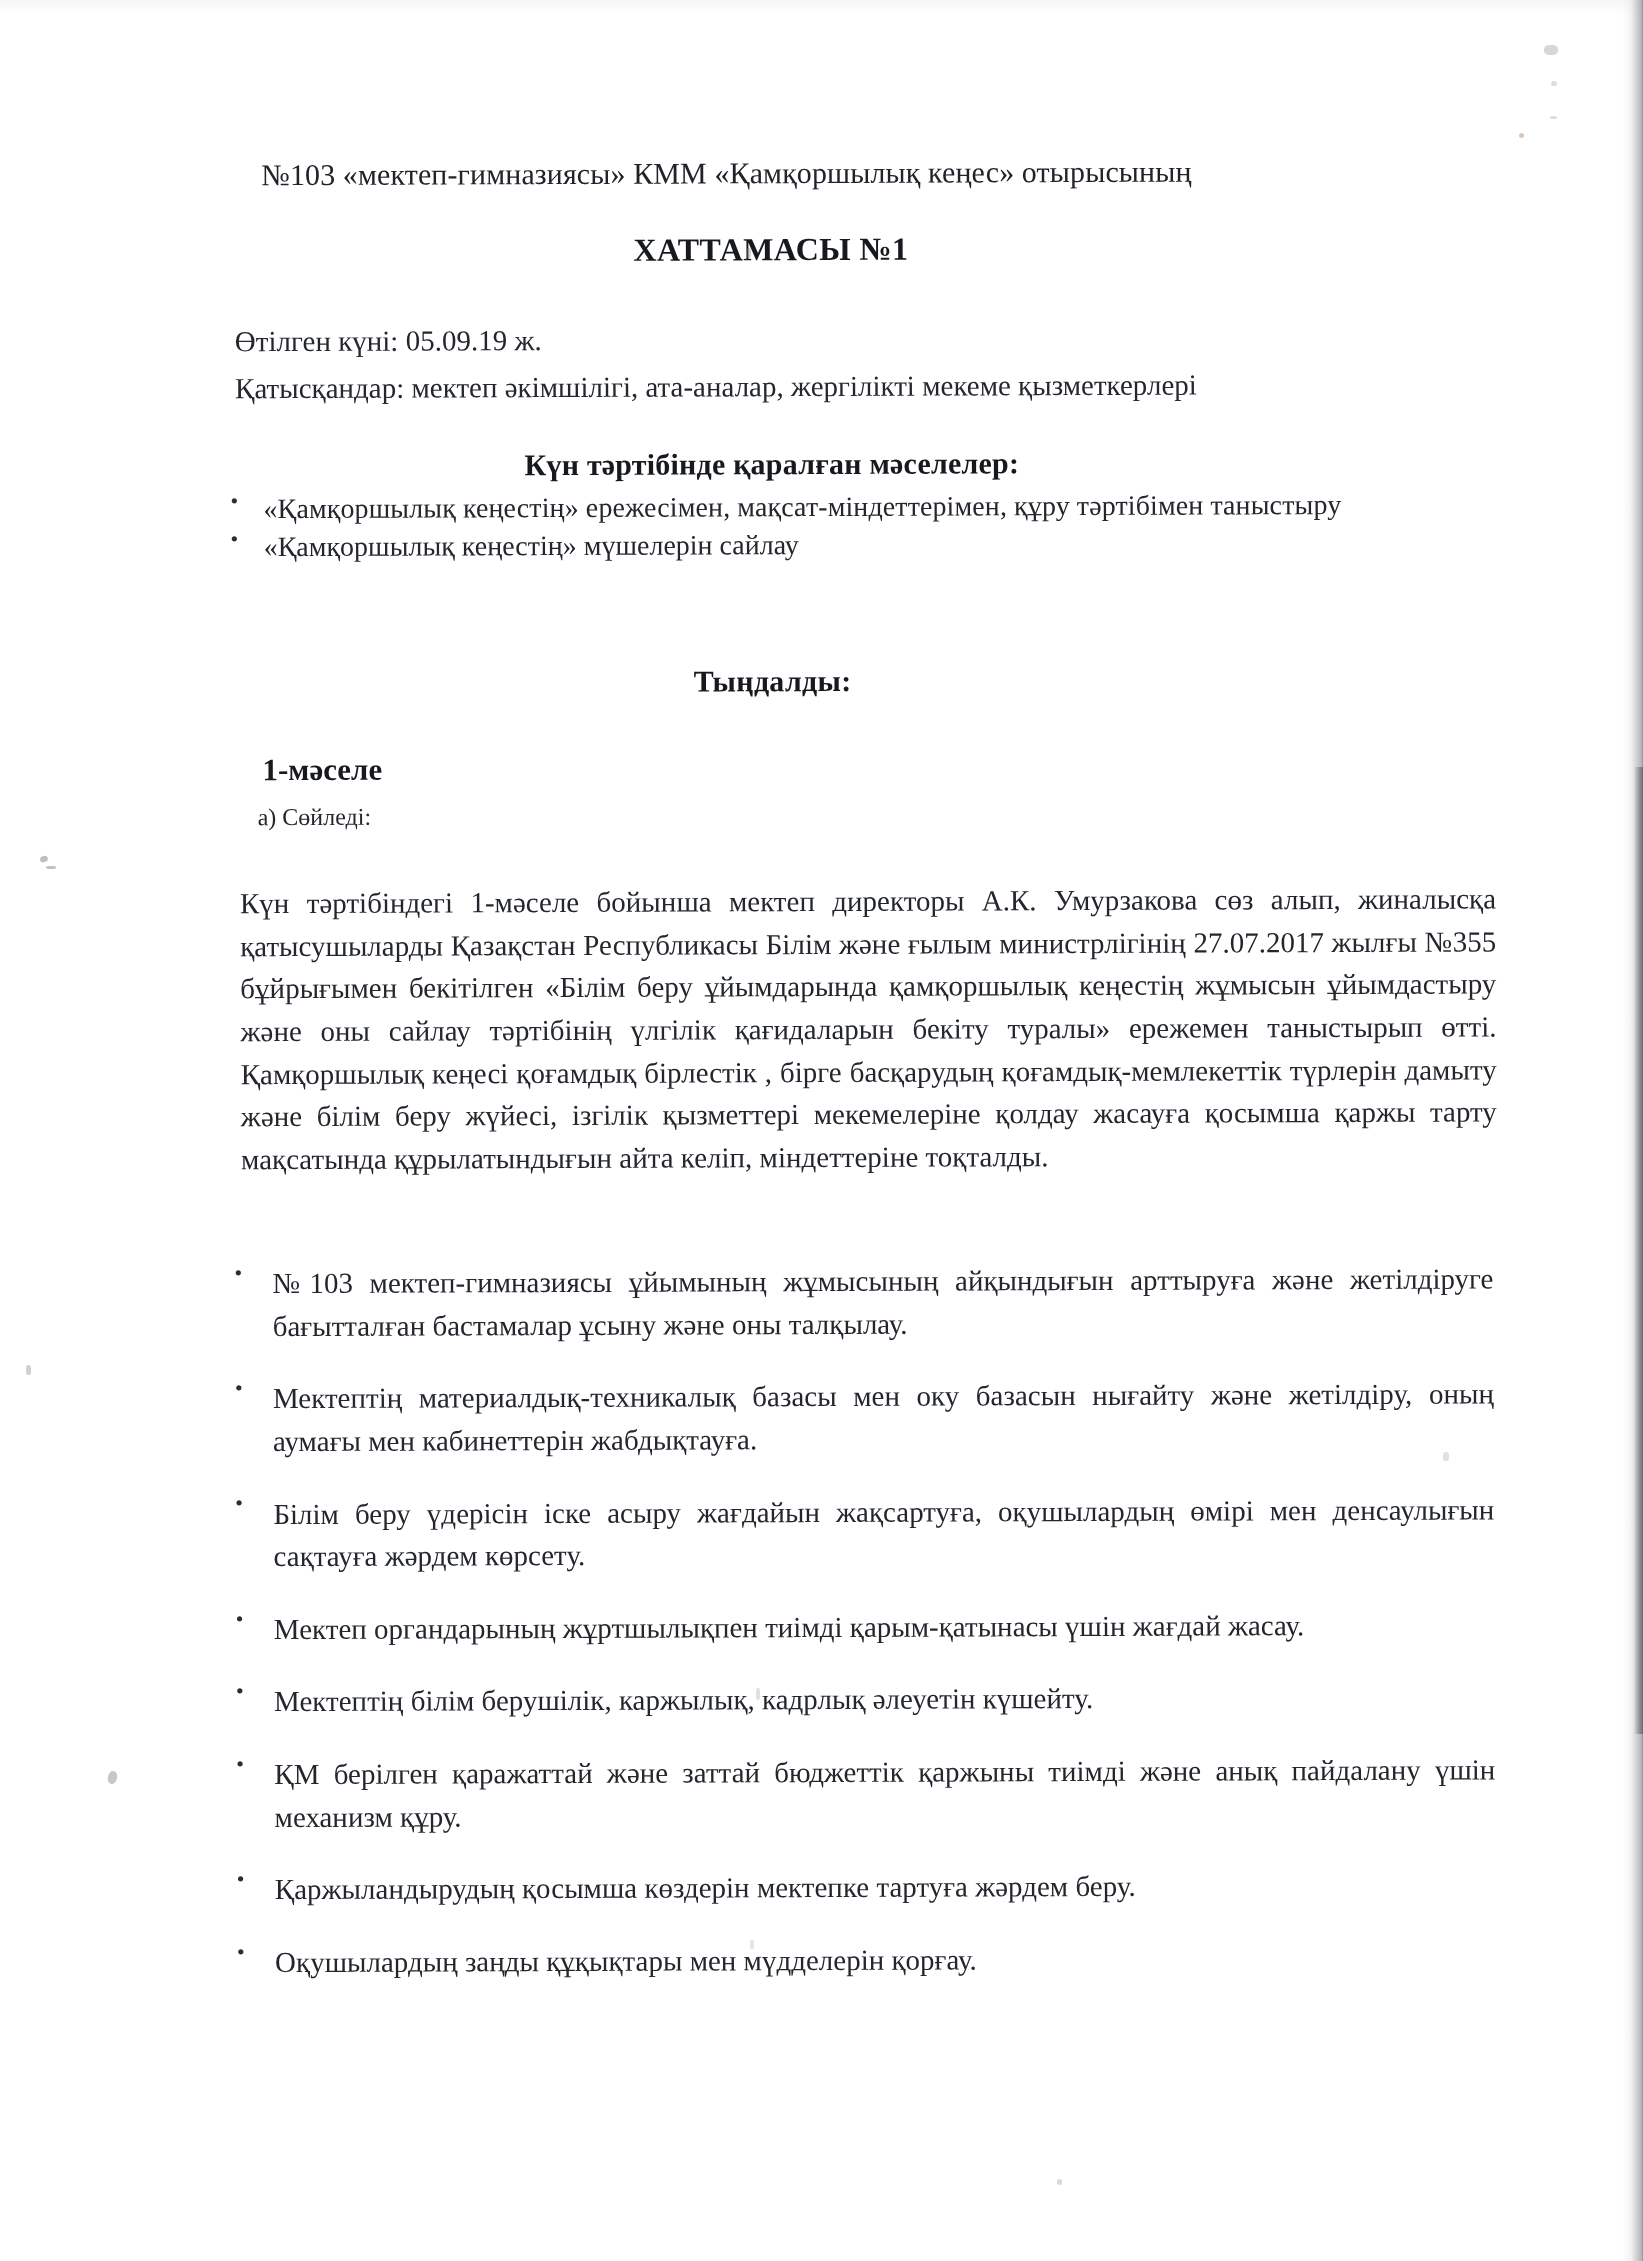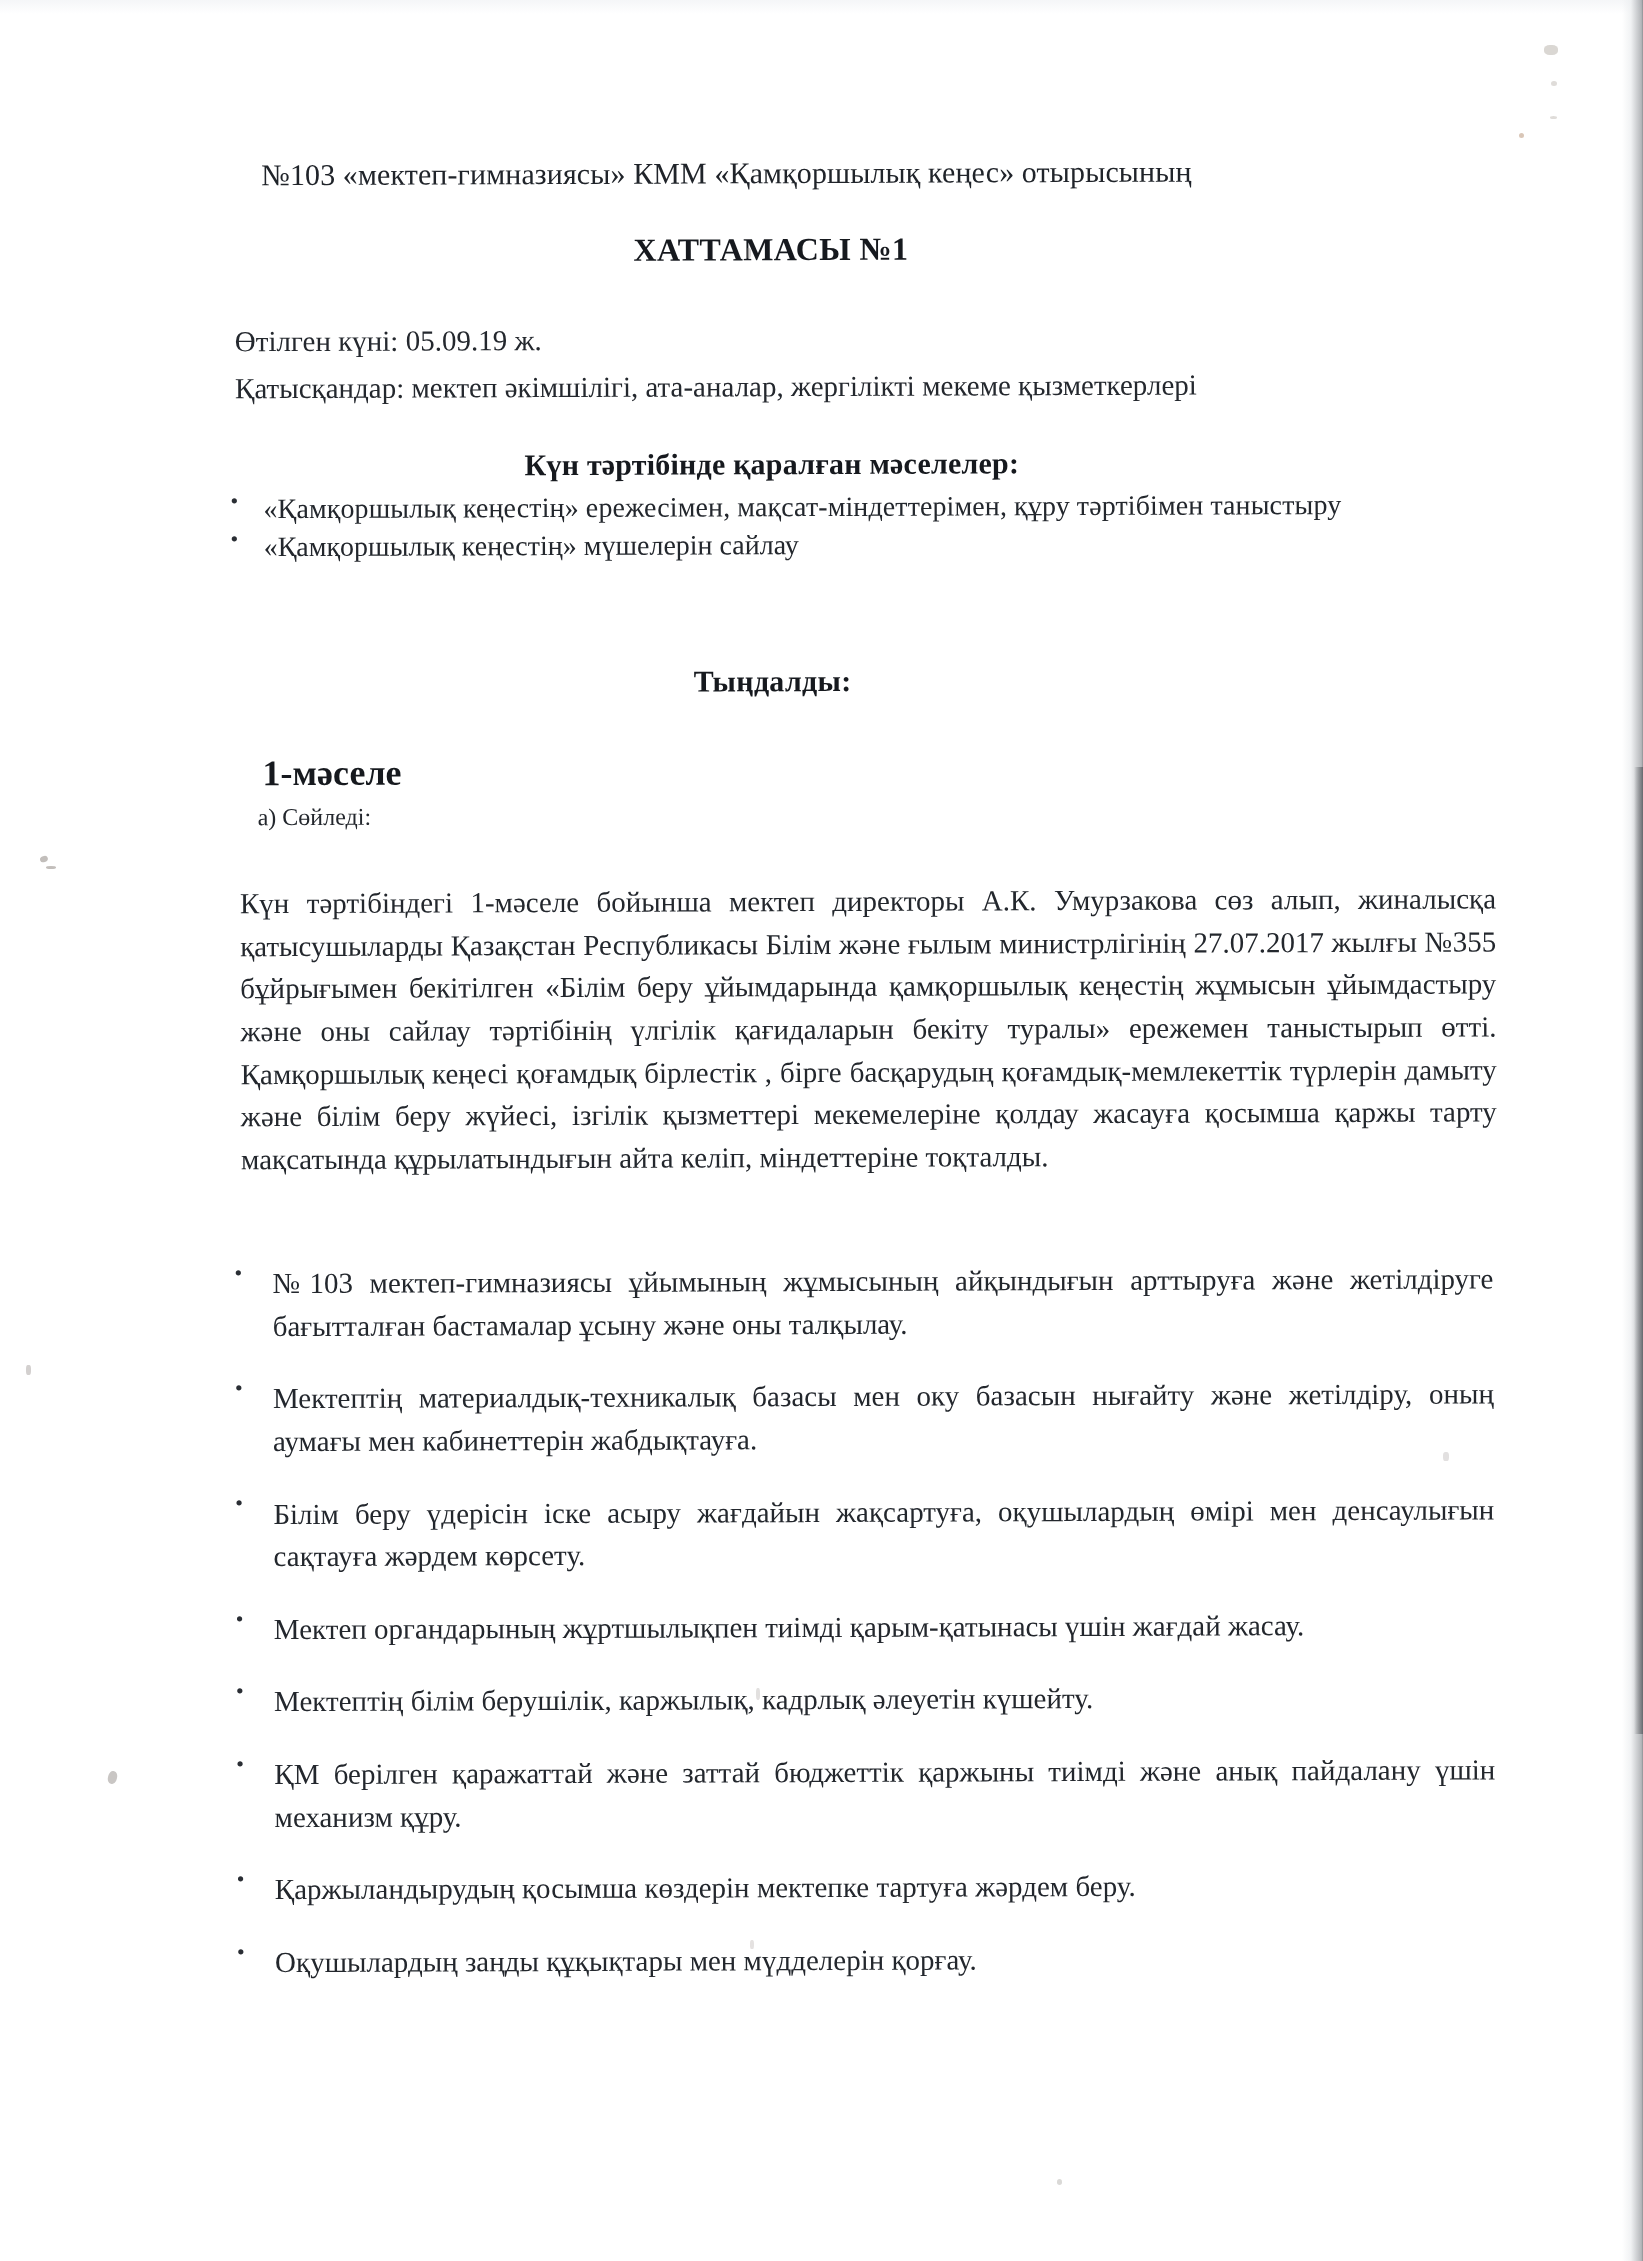--- a/index.html
+++ b/index.html
@@ -161,21 +161,21 @@
     font-size: 22px;
     color: #2a2e34;
   }
 
   .item-1 { letter-spacing: 0.1px; }
 
   .q-number {
     position: absolute;
     left: 263px;
     top: 750px;
-    font-size: 36px;
+    font-size: 31px;
     font-weight: bold;
     color: #16191e;
   }
   .speaker-label {
     position: absolute;
     left: 258px;
     top: 802px;
     font-size: 24px;
     color: #23272d;
   }

